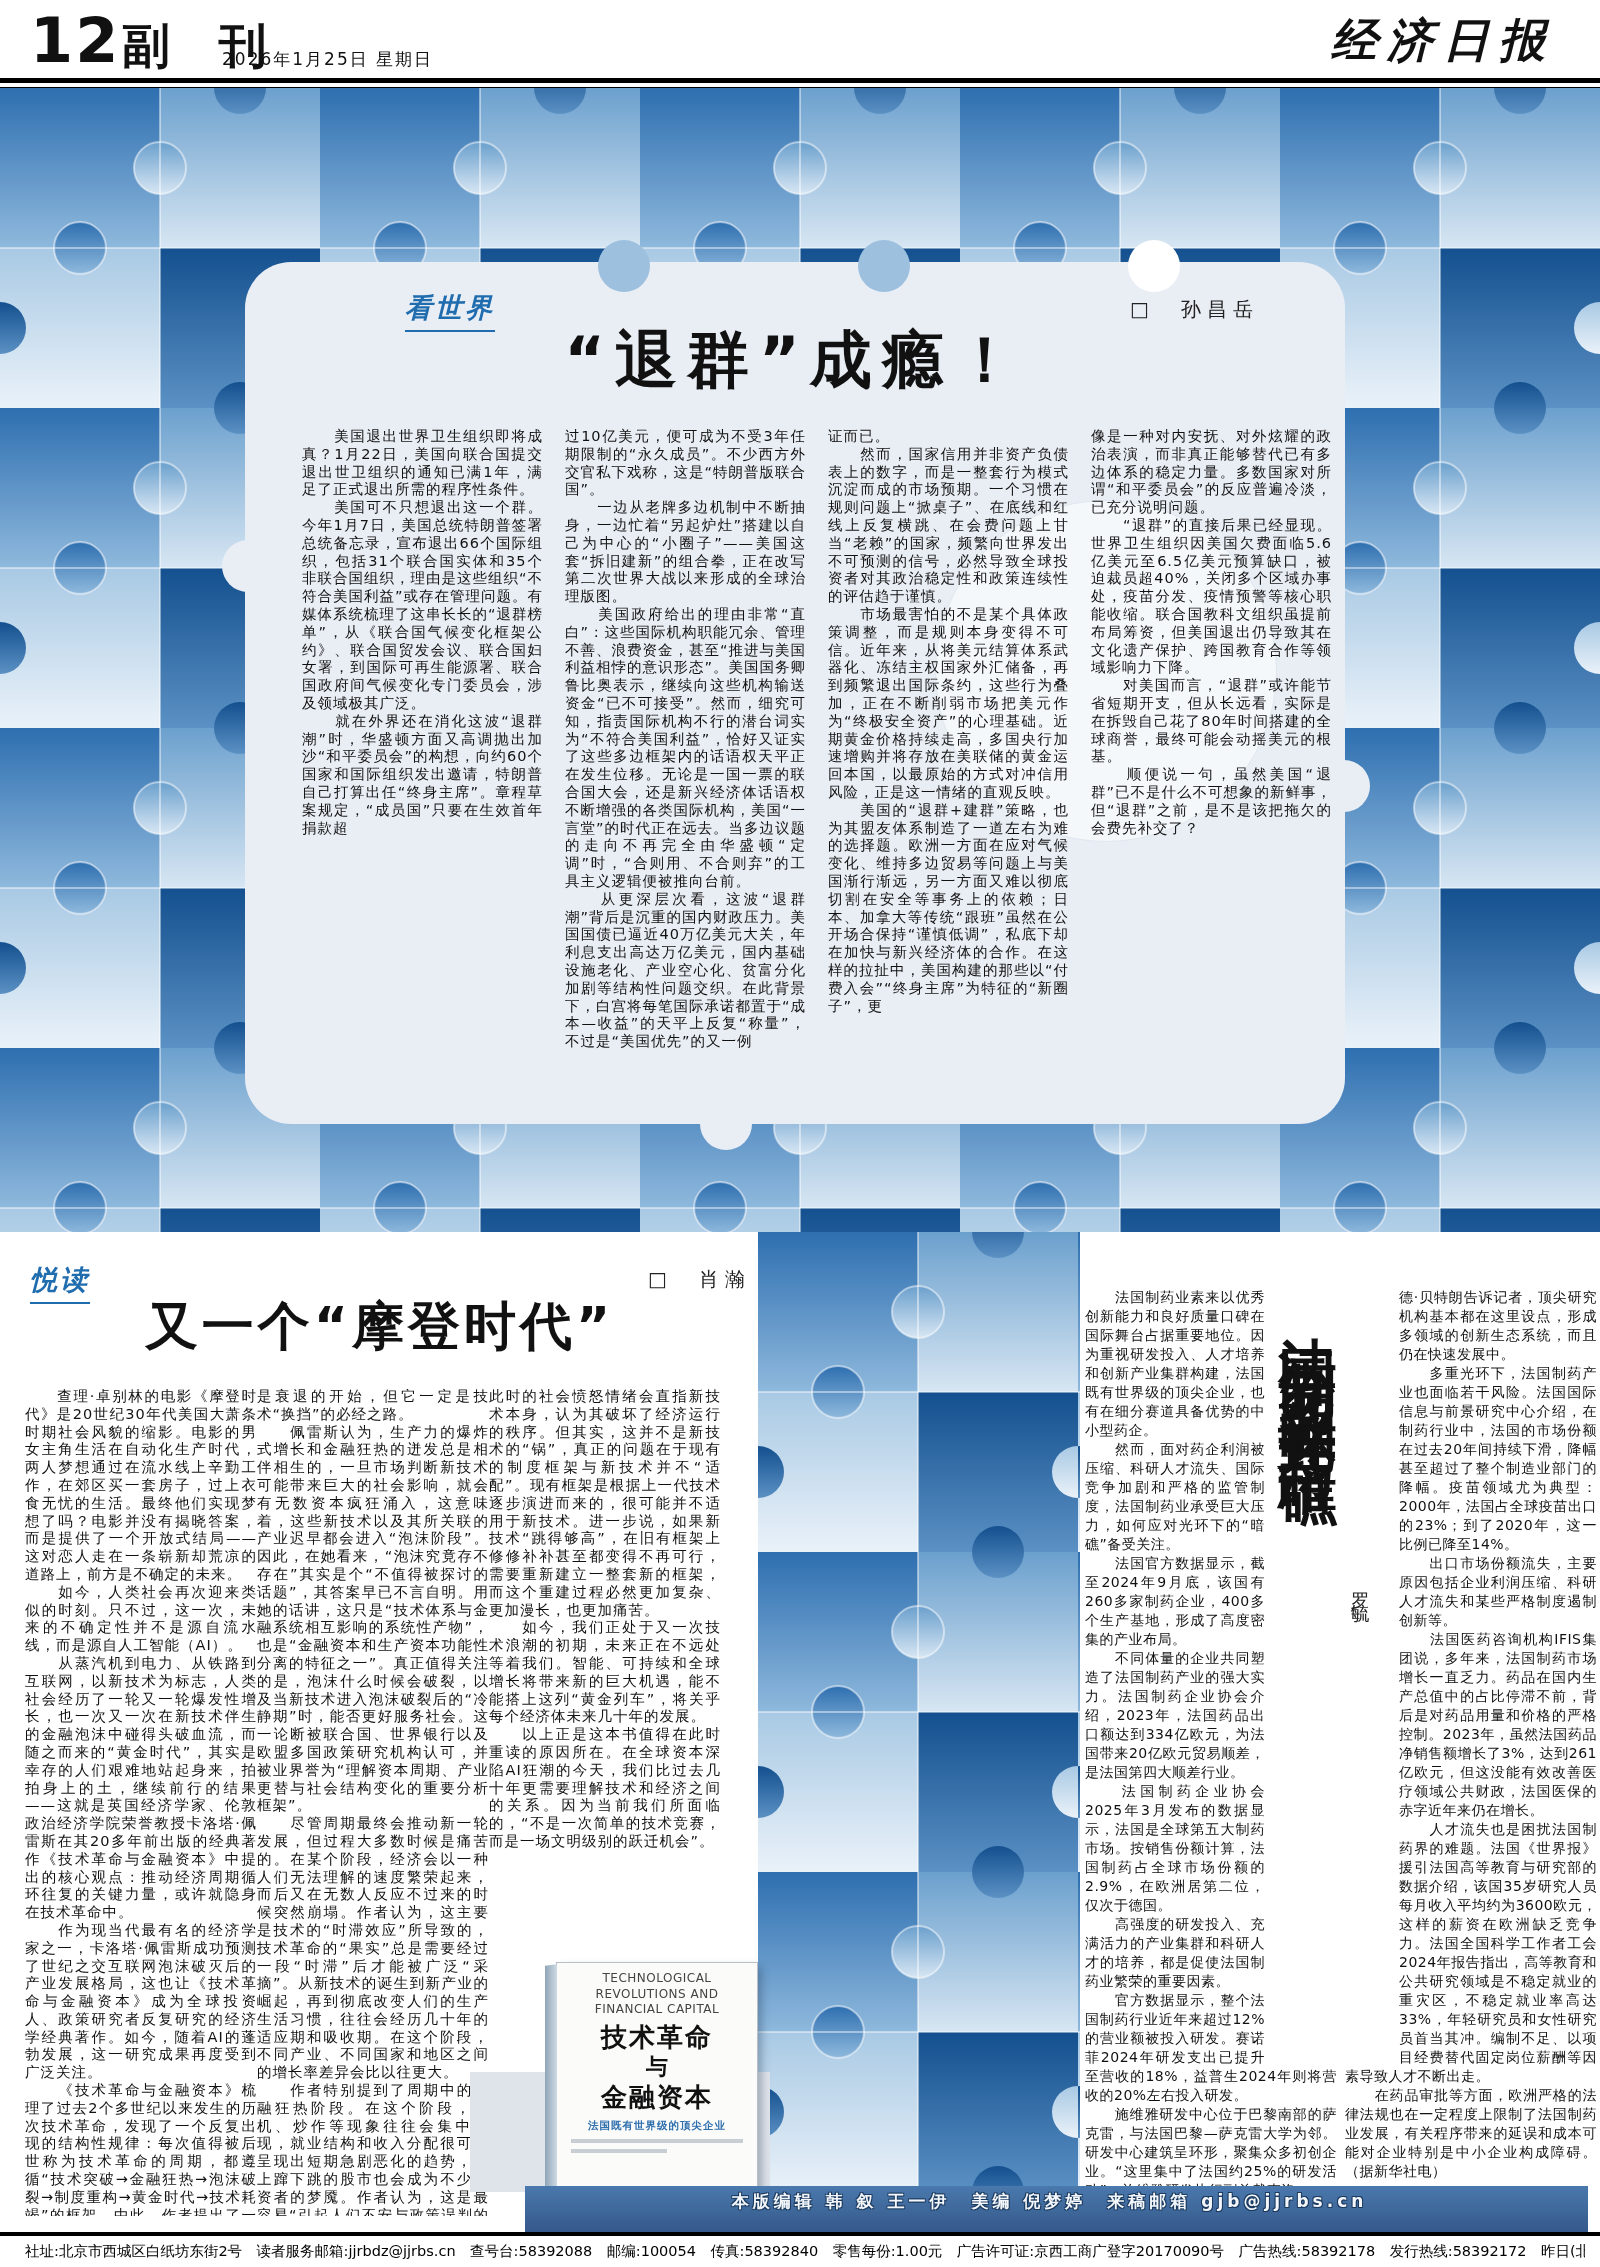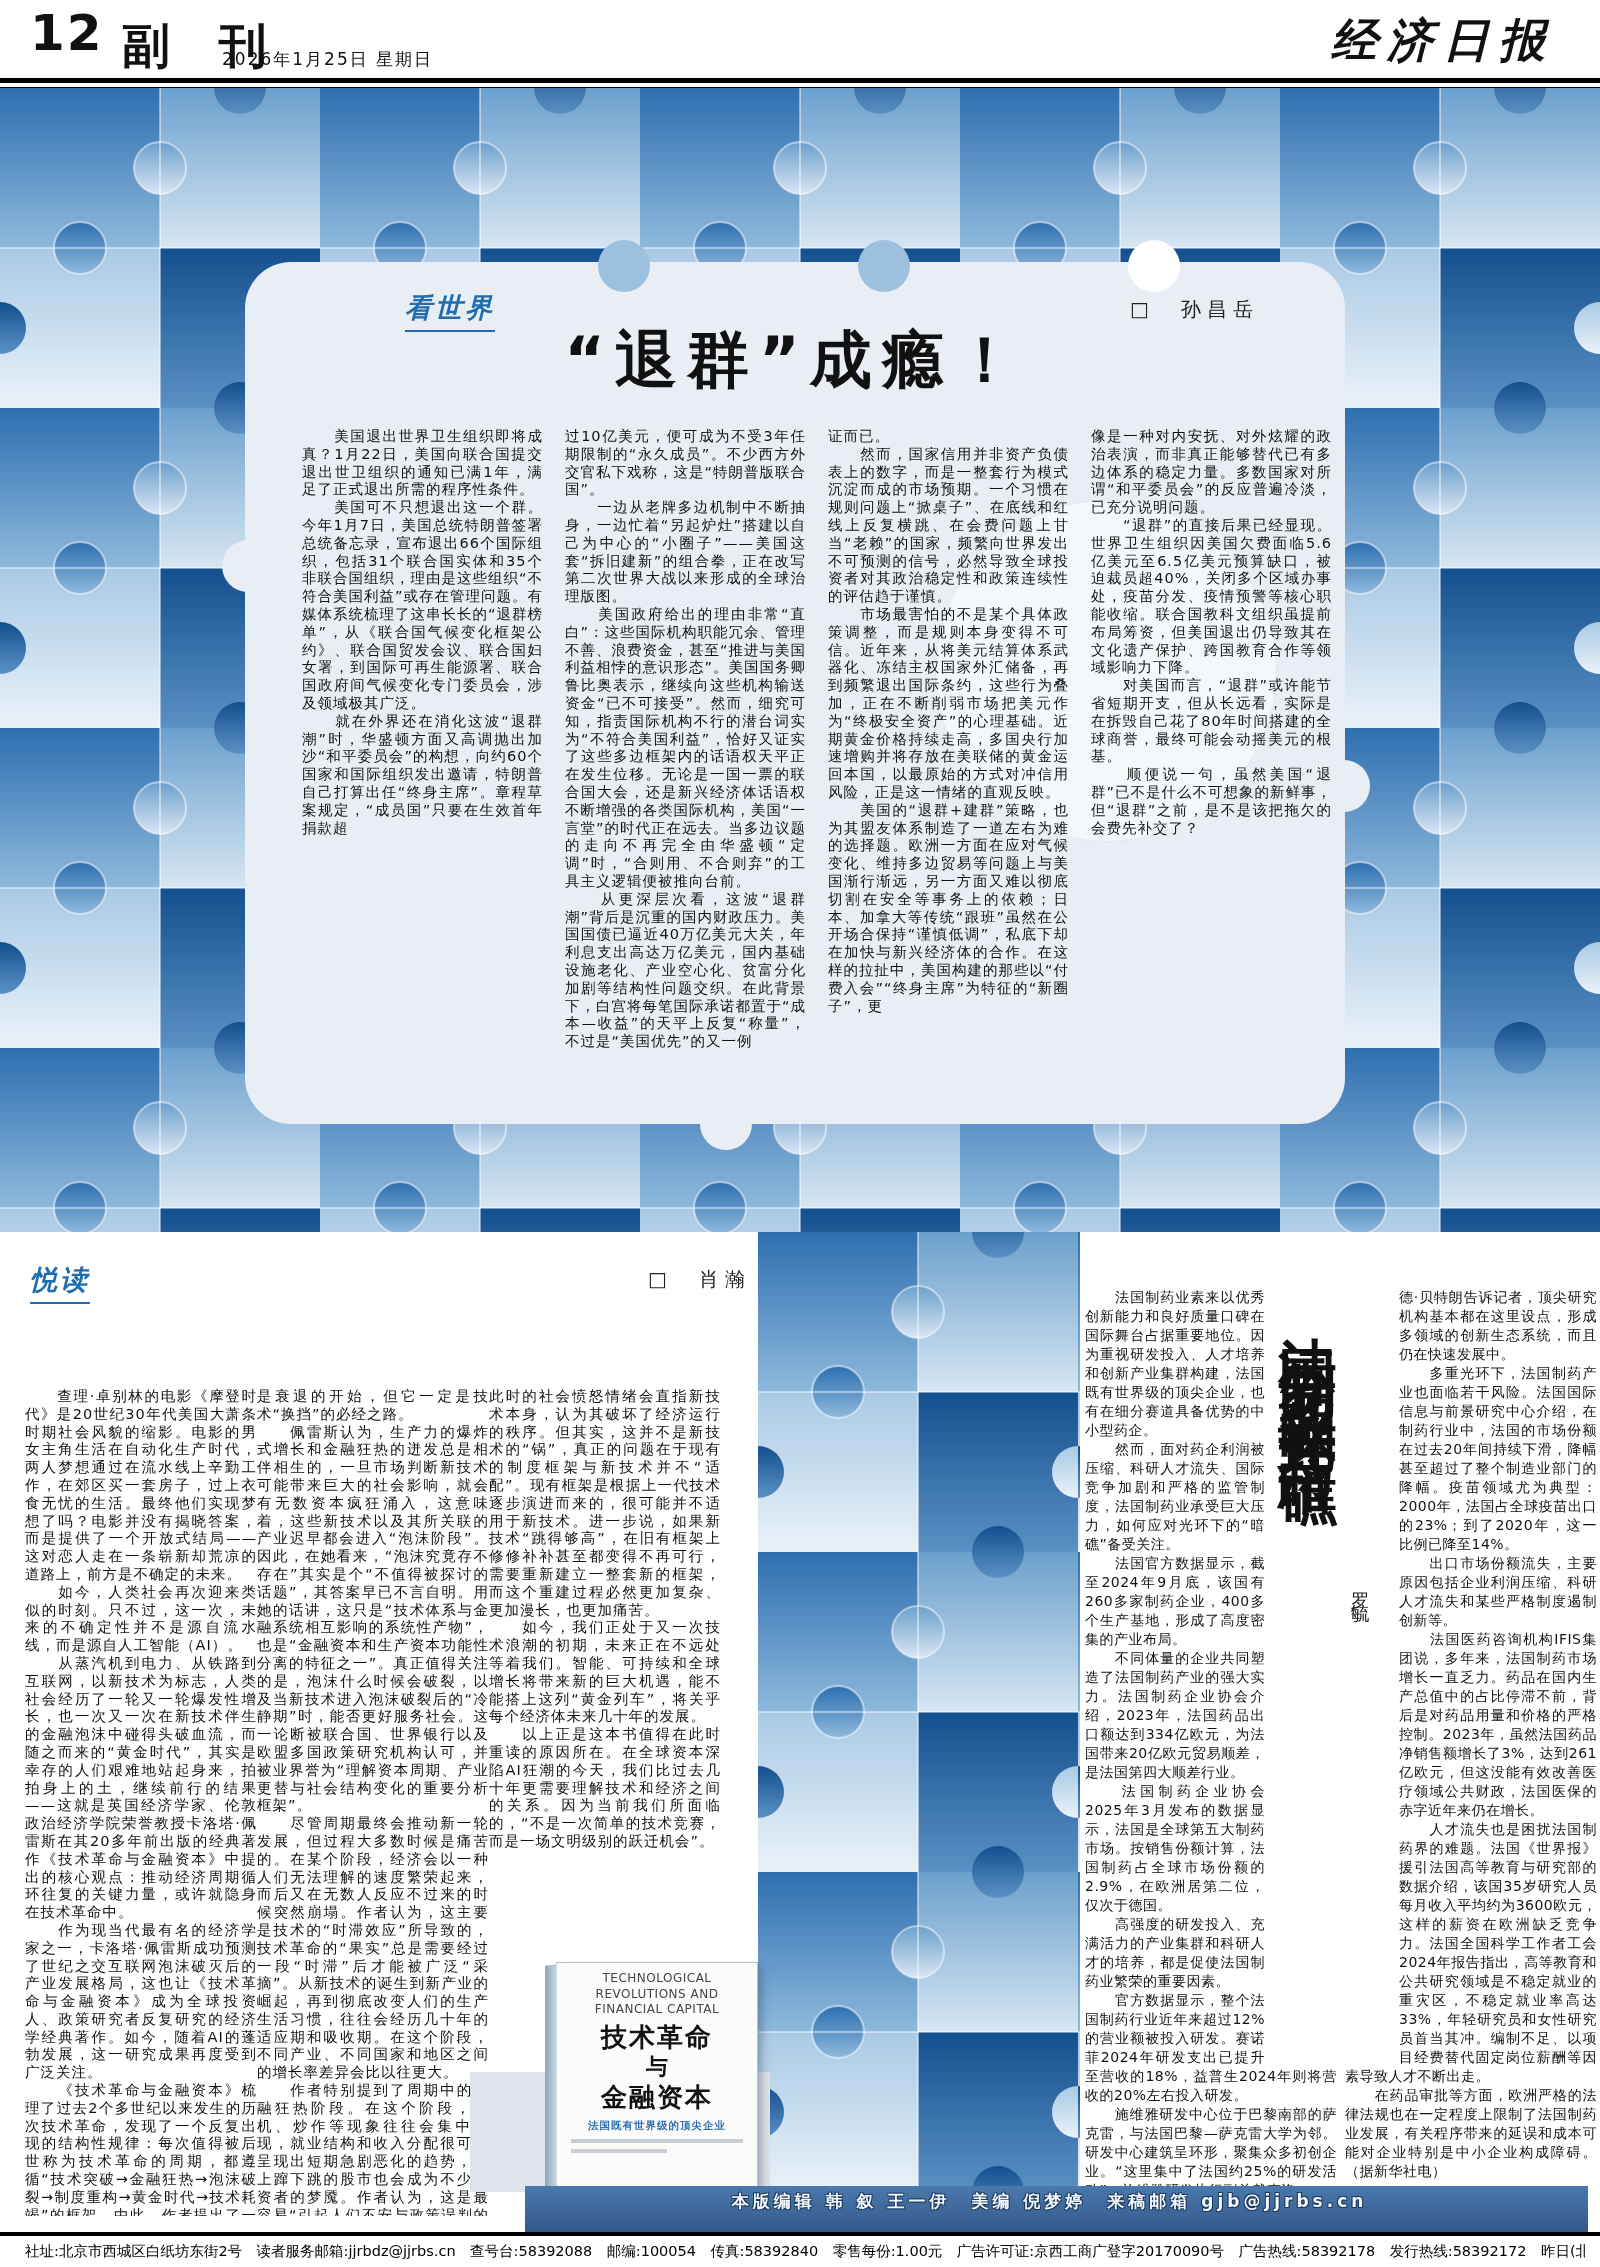--- a/index.html
+++ b/index.html
@@ -1,20 +1,20 @@
 <!DOCTYPE html>
 <html><head>
 <meta charset="utf-8">
 <style>
   html,body{margin:0;padding:0;background:#888;}
   .page{position:relative;width:1600px;height:2267px;background:#ffffff;margin:0 auto;
         font-family:"DejaVu Sans",sans-serif;color:#111;overflow:hidden;}
   
   .masthead{position:absolute;left:0;top:0;width:1600px;height:78px;background:#fff;}
-  .page-num{position:absolute;left:30px;top:4px;font-size:50px;font-weight:900;letter-spacing:2px;}
+  .page-num{position:absolute;left:30px;top:4px;font-size:62px;font-weight:900;letter-spacing:2px;}
   .section-name{position:absolute;left:122px;top:14px;font-size:48px;font-weight:700;letter-spacing:16px;}
   .date-line{position:absolute;left:222px;top:48px;font-size:17px;letter-spacing:2px;}
   .paper-name{position:absolute;right:45px;top:10px;font-size:46px;font-weight:bold;font-style:italic;
               font-family:"DejaVu Serif",serif;letter-spacing:10px;}
   .rule-thick{position:absolute;left:0;top:78px;width:1600px;height:5px;background:#000;}
   .rule-thin{position:absolute;left:0;top:87px;width:1600px;height:1px;background:#000;}
   
   .puzzle-zone{position:absolute;overflow:hidden;}
   .pz-top{left:0;top:88px;width:1600px;height:1144px;}
   .pz-mid{left:758px;top:1232px;width:330px;height:958px;}
@@ -163,20 +163,21 @@
 　　然而，国家信用并非资产负债表上的数字，而是一整套行为模式沉淀而成的市场预期。一个习惯在规则问题上“掀桌子”、在底线和红线上反复横跳、在会费问题上甘当“老赖”的国家，频繁向世界发出不可预测的信号，必然导致全球投资者对其政治稳定性和政策连续性的评估趋于谨慎。
 　　市场最害怕的不是某个具体政策调整，而是规则本身变得不可信。近年来，从将美元结算体系武器化、冻结主权国家外汇储备，再到频繁退出国际条约，这些行为叠加，正在不断削弱市场把美元作为“终极安全资产”的心理基础。近期黄金价格持续走高，多国央行加速增购并将存放在美联储的黄金运回本国，以最原始的方式对冲信用风险，正是这一情绪的直观反映。
 　　美国的“退群+建群”策略，也为其盟友体系制造了一道左右为难的选择题。欧洲一方面在应对气候变化、维持多边贸易等问题上与美国渐行渐远，另一方面又难以彻底切割在安全等事务上的依赖；日本、加拿大等传统“跟班”虽然在公开场合保持“谨慎低调”，私底下却在加快与新兴经济体的合作。在这样的拉扯中，美国构建的那些以“付费入会”“终身主席”为特征的“新圈子”，更</div>
     <div class="col">像是一种对内安抚、对外炫耀的政治表演，而非真正能够替代已有多边体系的稳定力量。多数国家对所谓“和平委员会”的反应普遍冷淡，已充分说明问题。
 　　“退群”的直接后果已经显现。世界卫生组织因美国欠费面临5.6亿美元至6.5亿美元预算缺口，被迫裁员超40%，关闭多个区域办事处，疫苗分发、疫情预警等核心职能收缩。联合国教科文组织虽提前布局筹资，但美国退出仍导致其在文化遗产保护、跨国教育合作等领域影响力下降。
 　　对美国而言，“退群”或许能节省短期开支，但从长远看，实际是在拆毁自己花了80年时间搭建的全球商誉，最终可能会动摇美元的根基。
 　　顺便说一句，虽然美国“退群”已不是什么不可想象的新鲜事，但“退群”之前，是不是该把拖欠的会费先补交了？</div>
   </div>
 
   <div class="kicker k2">悦读</div>
+  <div class="headline2">又一个“摩登时代”</div>
   <div class="byline b2"><span>□</span>　<span>肖瀚</span></div>
 
   <div class="cols cols2">
     <div class="col">　　查理·卓别林的电影《摩登时代》是20世纪30年代美国大萧条时期社会风貌的缩影。电影的男女主角生活在自动化生产时代，两人梦想通过在流水线上辛勤工作，在郊区买一套房子，过上衣食无忧的生活。最终他们实现梦想了吗？电影并没有揭晓答案，而是提供了一个开放式结局——这对恋人走在一条崭新却荒凉的道路上，前方是不确定的未来。
 　　如今，人类社会再次迎来类似的时刻。只不过，这一次，未来的不确定性并不是源自流水线，而是源自人工智能（AI）。
 　　从蒸汽机到电力、从铁路到互联网，以新技术为标志，人类社会经历了一轮又一轮爆发性增长，也一次又一次在新技术伴生的金融泡沫中碰得头破血流，而随之而来的“黄金时代”，其实是幸存的人们艰难地站起身来，拍拍身上的土，继续前行的结果——这就是英国经济学家、伦敦政治经济学院荣誉教授卡洛塔·佩雷斯在其20多年前出版的经典著作《技术革命与金融资本》中提出的核心观点：推动经济周期循环往复的关键力量，或许就隐身在技术革命中。
 　　作为现当代最有名的经济学家之一，卡洛塔·佩雷斯成功预测了世纪之交互联网泡沫破灭后的产业发展格局，这也让《技术革命与金融资本》成为全球投资人、政策研究者反复研究的经济学经典著作。如今，随着AI的蓬勃发展，这一研究成果再度受到广泛关注。
 　　《技术革命与金融资本》梳理了过去2个多世纪以来发生的历次技术革命，发现了一个反复出现的结构性规律：每次值得被后世称为技术革命的周期，都遵循“技术突破→金融狂热→泡沫破裂→制度重构→黄金时代→技术耗竭”的框架。由此，作者提出了一个猜想：金融危机不一定</div>
     <div class="col">是衰退的开始，但它一定是技术“换挡”的必经之路。
 　　佩雷斯认为，生产力的爆炸式增长和金融狂热的迸发总是相伴相生的，一旦市场判断新技术可能带来巨大的社会影响，就会有无数资本疯狂涌入，这意味着，这些新技术以及其所关联的产业迟早都会进入“泡沫阶段”。因此，在她看来，“泡沫究竟存不存在”其实是个“不值得被探讨的话题”，其答案早已不言自明。用她的话讲，这只是“技术体系与金融系统相互影响的系统性产物”，也是“金融资本和生产资本功能性分离的特征之一”。真正值得关注的是，泡沫什么时候会破裂，以及当新技术进入泡沫破裂后的“冷静期”时，能否更好服务社会。这一论断被联合国、世界银行以及欧盟多国政策研究机构认可，并被业界誉为“理解资本周期、产业更替与社会结构变化的重要分析框架”。

